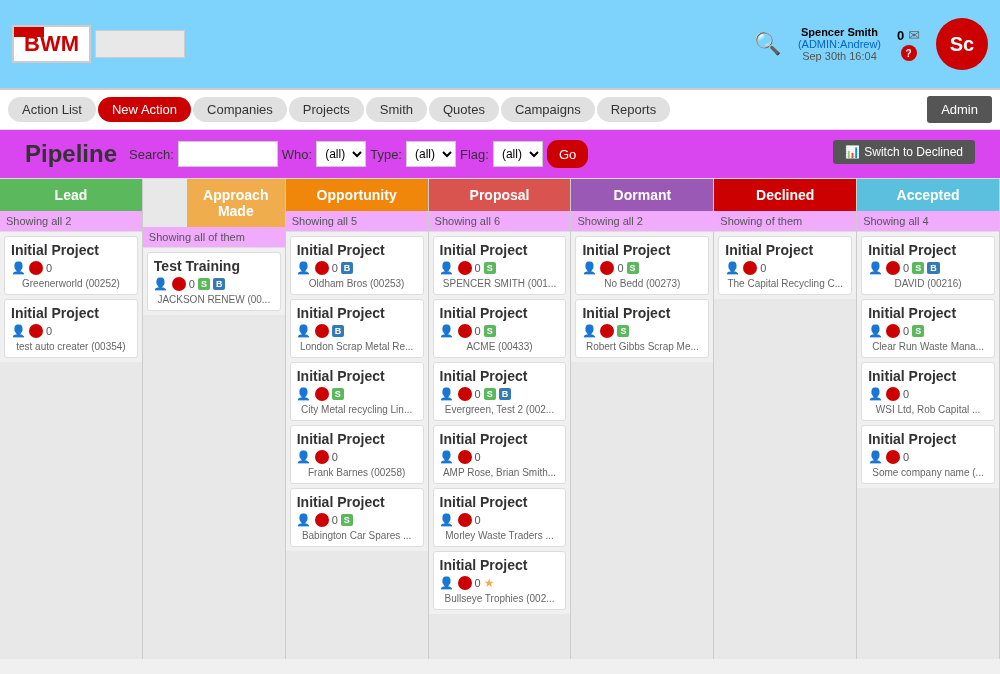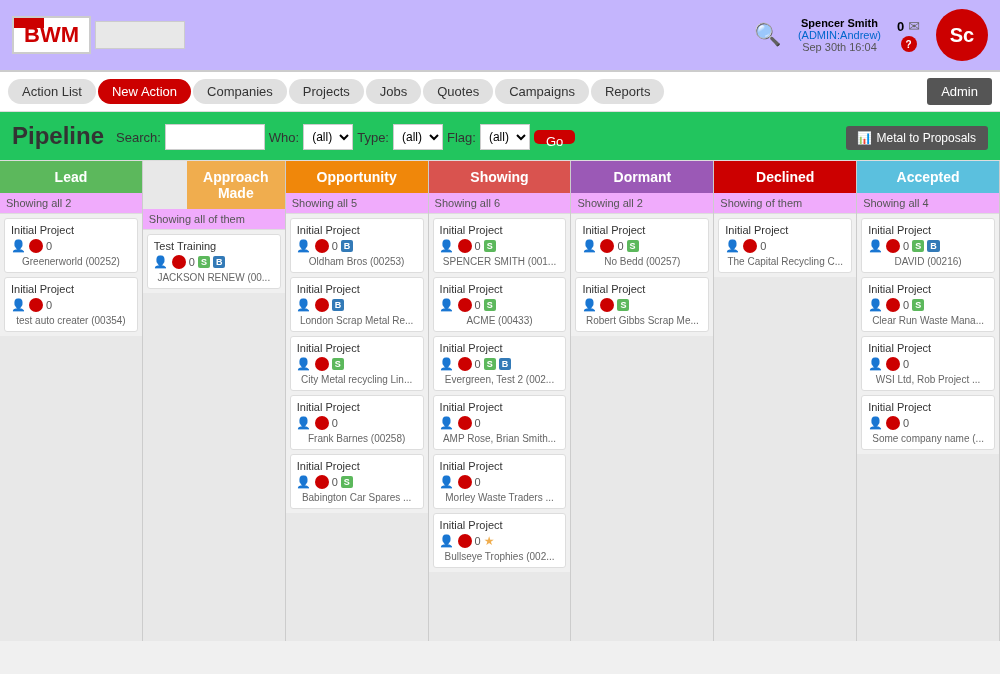--- a/index.html
+++ b/index.html
@@ -1,25 +1,25 @@
 <!DOCTYPE html>
 <html><head>
   <meta charset="utf-8">
   <style>
     * { box-sizing: border-box; margin: 0; padding: 0; }
     body { font-family: Arial, sans-serif; font-size: 12px; background: #f0f0f0; width: 1000px; }
 
     
     .header {
-      background: #c4b5fd;
+      background: #7dd3fc;
       border-bottom: 2px solid #ccc;
       display: flex;
       align-items: center;
       padding: 8px 12px;
-      height: 72px;
+      height: 90px;
     }
     .logo-area {
       display: flex;
       align-items: center;
       gap: 4px;
     }
     .logo-box {
       background: #fff;
       border: 2px solid #ccc;
       padding: 4px 10px;
@@ -145,24 +145,24 @@
       color: #fff;
       padding: 6px 14px;
       border: none;
       cursor: pointer;
       font-size: 13px;
       border-radius: 3px;
     }
 
     
     .pipeline-header {
-      background: #22c55e;
-      padding: 10px 12px;
-      display: flex;
-      align-items: flex-end;
+      background: #d946ef;
+      padding: 10px 25px;
+      display: flex;
+      align-items: flex-start;
       gap: 12px;
       border-bottom: 1px solid #ddd;
     }
     .pipeline-title {
       font-size: 24px;
       font-weight: bold;
       color: #333;
     }
     .filter-row {
       display: flex;
@@ -187,22 +187,22 @@
       height: 26px;
       background: #fff;
     }
     .go-btn {
       background: #cc0000;
       color: #fff;
       border: none;
       padding: 4px 12px;
       font-size: 13px;
       cursor: pointer;
-      border-radius: 5px;
-      height: 14px;
+      border-radius: 11px;
+      height: 28px;
     }
     .switch-btn {
       margin-left: auto;
       background: #555;
       color: #fff;
       border: none;
       padding: 5px 12px;
       font-size: 12px;
       cursor: pointer;
       border-radius: 3px;
@@ -253,22 +253,22 @@
       gap: 4px;
     }
     .card {
       background: #fff;
       border: 1px solid #ddd;
       border-radius: 3px;
       padding: 5px 6px;
       cursor: pointer;
     }
     .card-title {
-      font-weight: normal;
-      font-size: 11px;
+      font-weight: bold;
+      font-size: 14px;
       color: #333;
       margin-bottom: 3px;
     }
     .card-icons {
       display: flex;
       align-items: center;
       gap: 3px;
       margin-bottom: 3px;
     }
     .ci-person {
@@ -333,21 +333,21 @@
       <span>Sc</span>
     </div>
   </div>
 </div>
 
 <div class="nav-bar">
   <button class="nav-btn">Action List</button>
   <button class="nav-btn active-red">New Action</button>
   <button class="nav-btn">Companies</button>
   <button class="nav-btn">Projects</button>
-  <button class="nav-btn">Jobs</button>
+  <button class="nav-btn">Smith</button>
   <button class="nav-btn">Quotes</button>
   <button class="nav-btn">Campaigns</button>
   <button class="nav-btn">Reports</button>
   <button class="nav-btn-admin">Admin</button>
 </div>
 
 <div class="pipeline-header">
   <span class="pipeline-title">Pipeline</span>
   <div class="filter-row">
     <span class="filter-label">Search:</span>
@@ -361,21 +361,21 @@
       <option>(all)</option>
     </select>
     <span class="filter-label">Flag:</span>
     <select class="filter-select">
       <option>(all)</option>
     </select>
     <button class="go-btn">Go</button>
   </div>
   <button class="switch-btn">
     <span>📊</span>
-    <span>Metal to Proposals</span>
+    <span>Switch to Declined</span>
   </button>
 </div>
 
 <div class="kanban-container" id="kanban-board">
 <div class="kanban-col">
       <div class="col-header lead">Lead</div>
       <div class="col-showing">Showing all 2</div>
       <div class="col-cards">
         <div class="card">
           <div class="card-title">Initial Project</div>
@@ -461,21 +461,21 @@
             <span class="ci-person">👤</span>
             <span class="ci-red-circle"></span>
             <span class="ci-zero">0</span>
             <span class="ci-badge">S</span>
           </div>
           <div class="card-company">Babington Car Spares ...</div>
         </div>
       </div>
     </div>
     <div class="kanban-col">
-      <div class="col-header proposal">Showing</div>
+      <div class="col-header proposal">Proposal</div>
       <div class="col-showing">Showing all 6</div>
       <div class="col-cards">
         <div class="card">
           <div class="card-title">Initial Project</div>
           <div class="card-icons">
             <span class="ci-person">👤</span>
             <span class="ci-red-circle"></span>
             <span class="ci-zero">0</span>
             <span class="ci-badge">S</span>
           </div>
@@ -537,21 +537,21 @@
       <div class="col-showing">Showing all 2</div>
       <div class="col-cards">
         <div class="card">
           <div class="card-title">Initial Project</div>
           <div class="card-icons">
             <span class="ci-person">👤</span>
             <span class="ci-red-circle"></span>
             <span class="ci-zero">0</span>
             <span class="ci-badge">S</span>
           </div>
-          <div class="card-company">No Bedd (00257)</div>
+          <div class="card-company">No Bedd (00273)</div>
         </div>
         <div class="card">
           <div class="card-title">Initial Project</div>
           <div class="card-icons">
             <span class="ci-person">👤</span>
             <span class="ci-red-circle"></span>
             <span class="ci-badge">S</span>
           </div>
           <div class="card-company">Robert Gibbs Scrap Me...</div>
         </div>
@@ -597,21 +597,21 @@
           </div>
           <div class="card-company">Clear Run Waste Mana...</div>
         </div>
         <div class="card">
           <div class="card-title">Initial Project</div>
           <div class="card-icons">
             <span class="ci-person">👤</span>
             <span class="ci-red-circle"></span>
             <span class="ci-zero">0</span>
           </div>
-          <div class="card-company">WSI Ltd, Rob Project ...</div>
+          <div class="card-company">WSI Ltd, Rob Capital ...</div>
         </div>
         <div class="card">
           <div class="card-title">Initial Project</div>
           <div class="card-icons">
             <span class="ci-person">👤</span>
             <span class="ci-red-circle"></span>
             <span class="ci-zero">0</span>
           </div>
           <div class="card-company">Some company name (...</div>
         </div>

